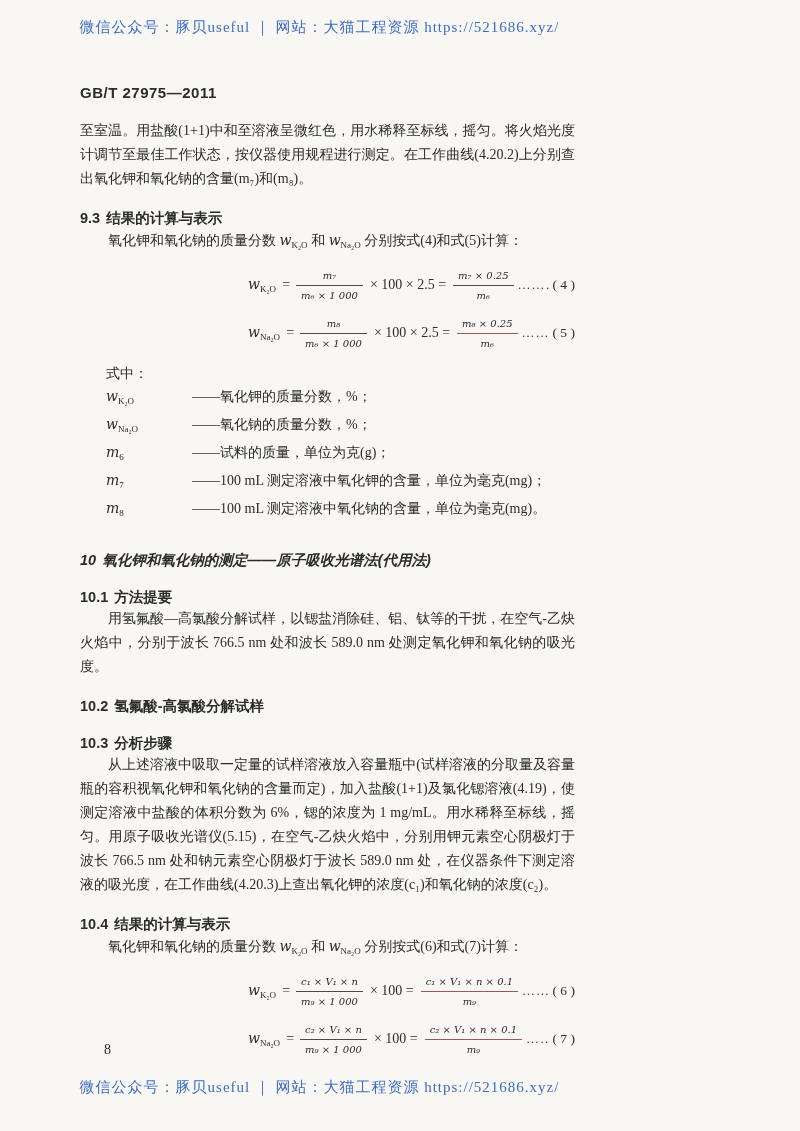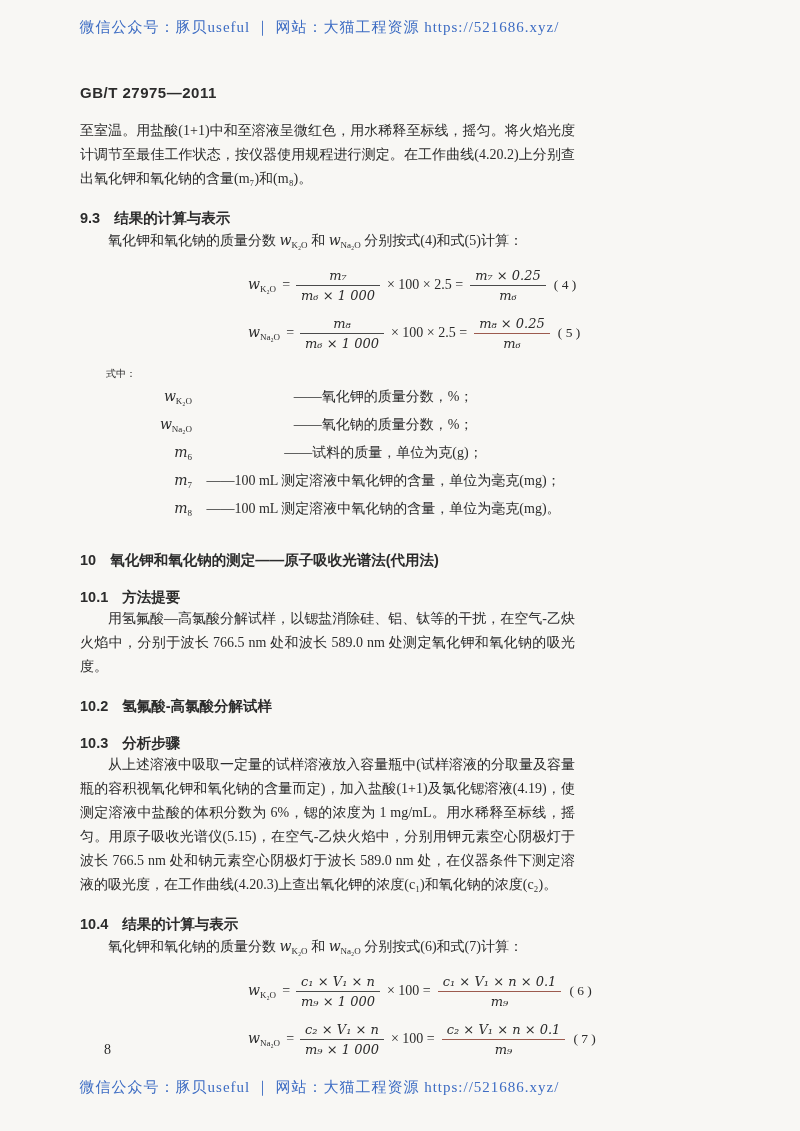--- a/index.html
+++ b/index.html
@@ -41,66 +41,65 @@
     font-size:14px;line-height:24px;
     text-align:justify;
     margin-top:0;
   }
   p.indent{text-indent:2em;}
   p.first{margin-top:18px;}
   h3.sec{
     font-family:"Liberation Sans","DejaVu Sans",sans-serif;
     font-weight:bold;font-size:14.5px;
     margin-top:18px;
-    display:flex;gap:14px;align-items:baseline;
-  }
-  h3.sec.big{margin-top:26px;}
+    display:flex;gap:6px;align-items:baseline;
+  }
+  h3.sec.big{margin-top:26px;font-style:italic;}
   .var{font-style:italic;font-family:"DejaVu Serif",serif;}
   sub.sb{font-size:9px;vertical-align:-3px;}
   .formula-row{
     display:flex;align-items:center;
     margin-top:8px;
     padding-left:168px;
     font-size:14px;
     white-space:nowrap;
   }
   .formula-row .eq{margin:0 6px;}
   .frac{
     display:inline-flex;flex-direction:column;
     text-align:center;vertical-align:middle;
-    font-size:13px;
+    font-size:10px;
   }
   .frac .num{
     padding:0 5px 1px 5px;line-height:17px;
     border-bottom:1.4px solid #4a4a4a;
   }
   .frac.bar-red .num{border-bottom-color:var(--barred);}
   .frac .den{padding:1px 5px 0 5px;line-height:17px;}
   .fmid{margin:12px 7px;}
   .dots{
     flex:1;overflow:hidden;
     letter-spacing:1px;
     margin:0 4px;
     color:#3a3a3a;font-size:13px;
   }
   .fnum{font-size:13.5px;}
   .where{
-    font-size:10px;margin:10px 0 0 26px;line-height:22px;
+    font-size:14px;margin:10px 0 0 26px;line-height:22px;
   }
   .def-row{
     display:flex;align-items:baseline;
     margin-left:26px;
     font-size:14px;line-height:23px;
   }
   .def-term{
     flex:0 0 86px;
     font-size:14px;
-    text-align:right;
-  }
-  .def-desc{flex:1;text-align:center;}
+  }
+  .def-desc{flex:1;}
   .page-number{
     position:absolute;left:104px;top:1042px;
     font-size:14px;
   }
 </style>
 </head>
 <body>
 
 <div class="page">
 

